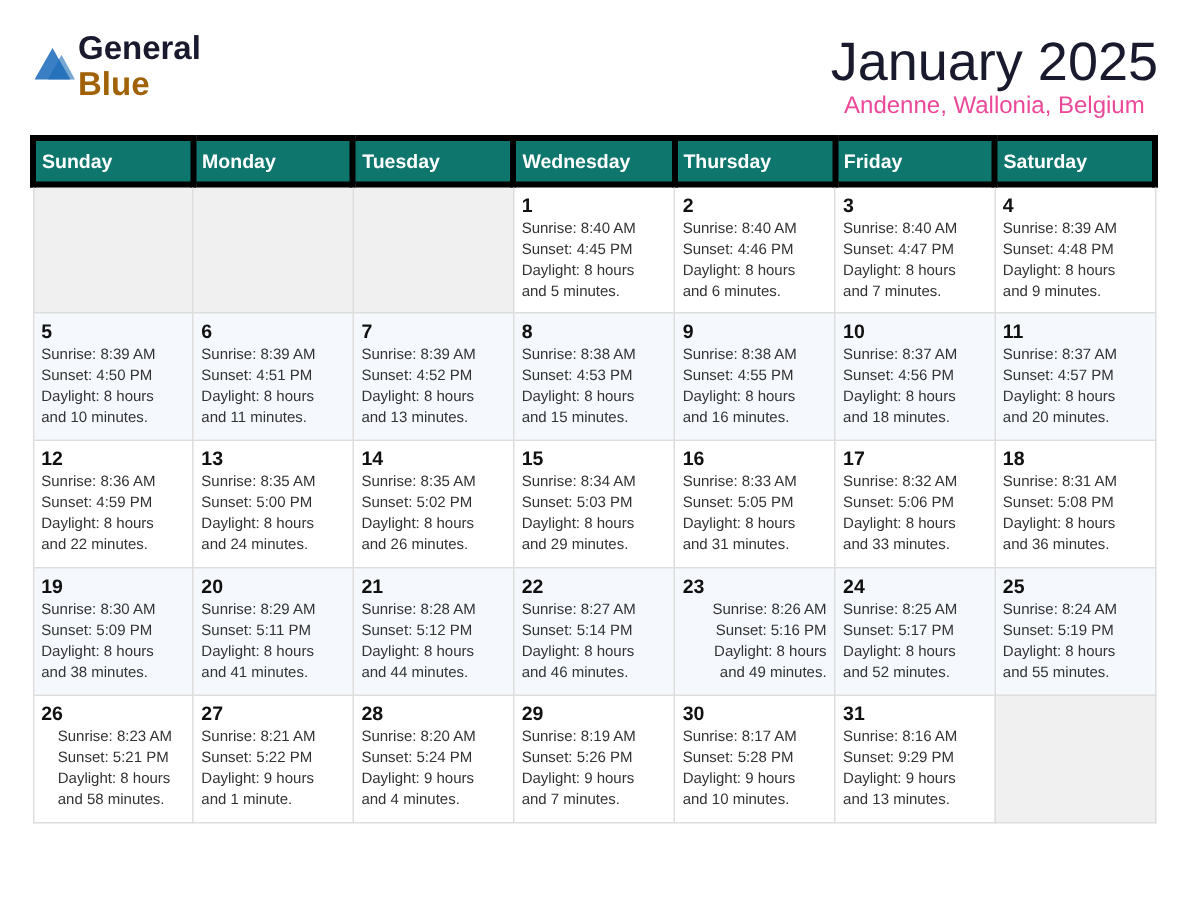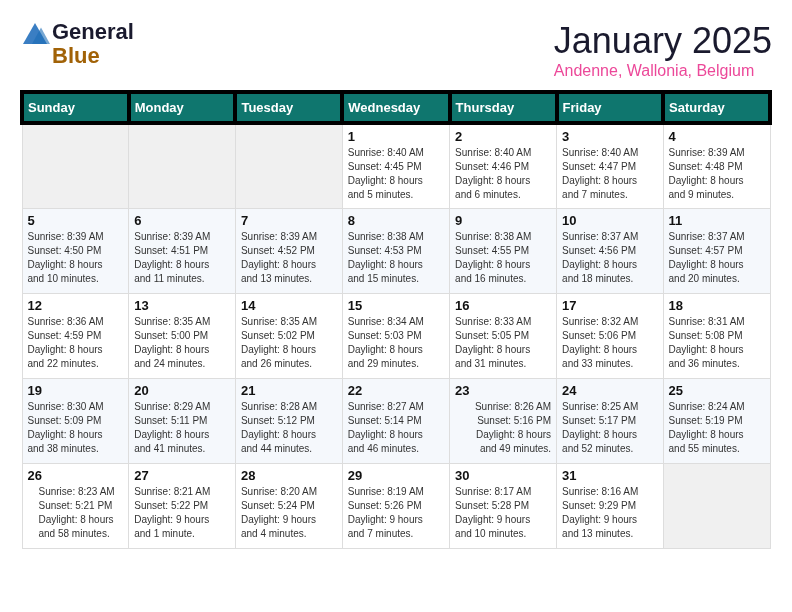--- a/index.html
+++ b/index.html
@@ -11,38 +11,38 @@
       padding: 20px;
     }
     .header {
       display: flex;
       justify-content: space-between;
       align-items: flex-start;
       margin-bottom: 10px;
     }
     .logo {
       display: flex;
-      align-items: flex-start;
+      align-items: center;
     }
     .logo-text {
       font-size: 22px;
       font-weight: bold;
       color: #1a1a2e;
       line-height: 1.1;
     }
     .logo-text span {
       color: #a16207;
     }
     .logo-icon {
       width: 30px;
       height: 30px;
       margin-right: 2px;
     }
     .title-area {
-      text-align: left;
+      text-align: center;
       margin-left: 39px;
     }
     .month-title {
       font-size: 36px;
       font-weight: normal;
       color: #1a1a2e;
     }
     .location {
       font-size: 16px;
       color: #ec4899;

